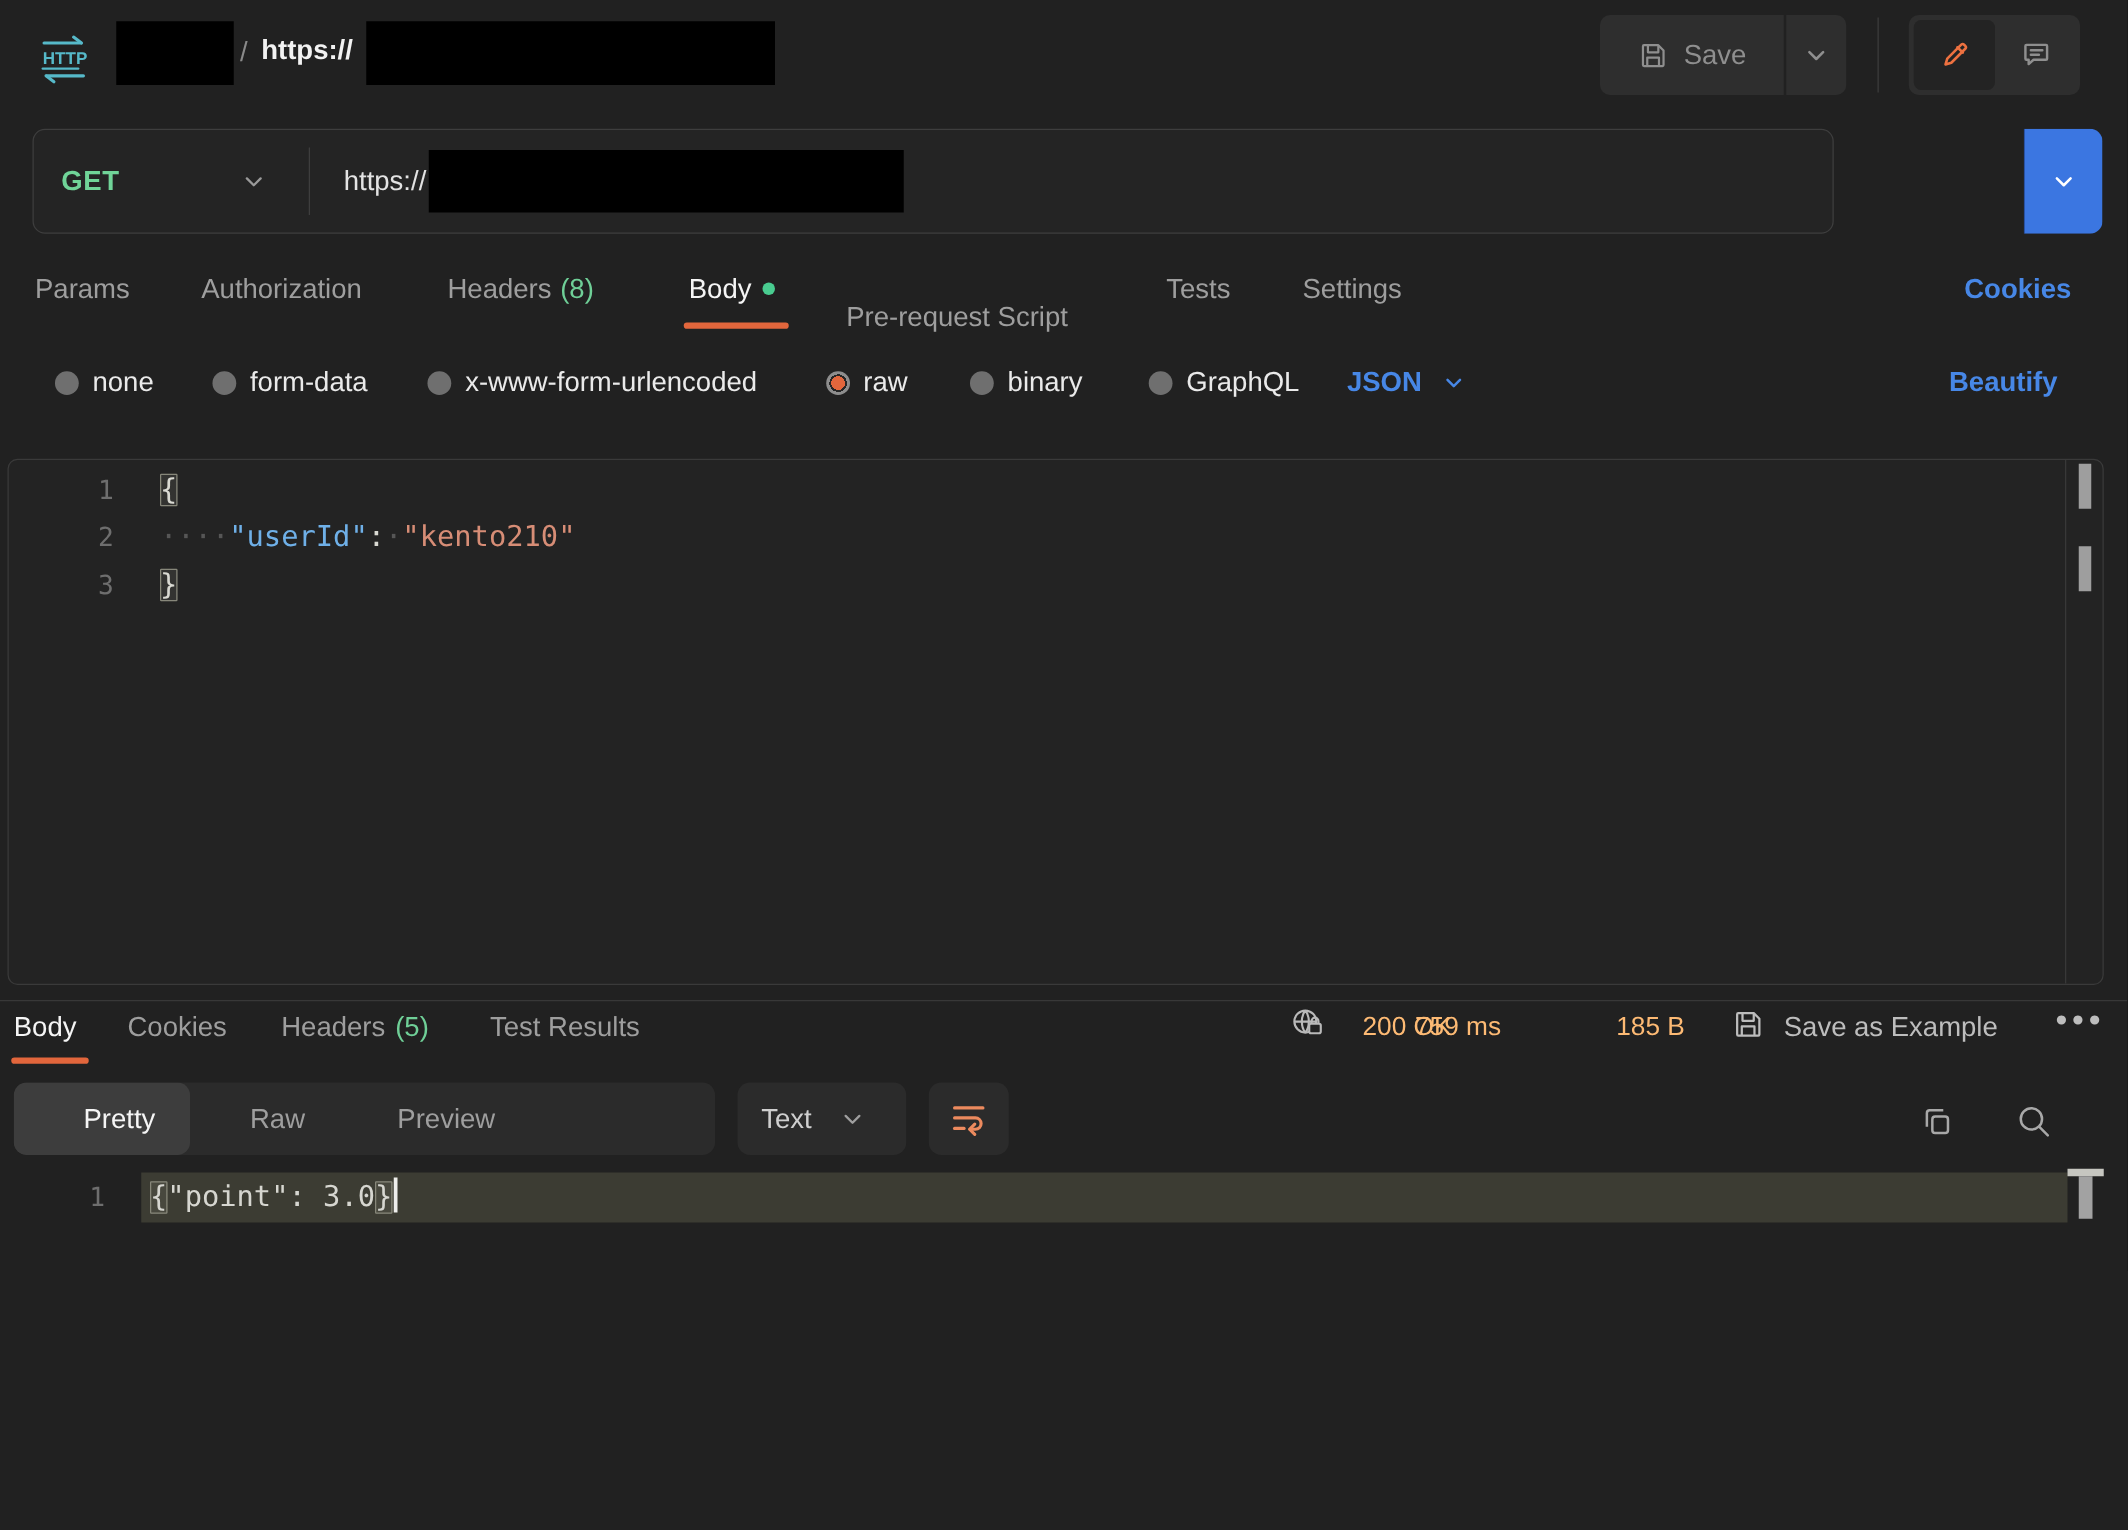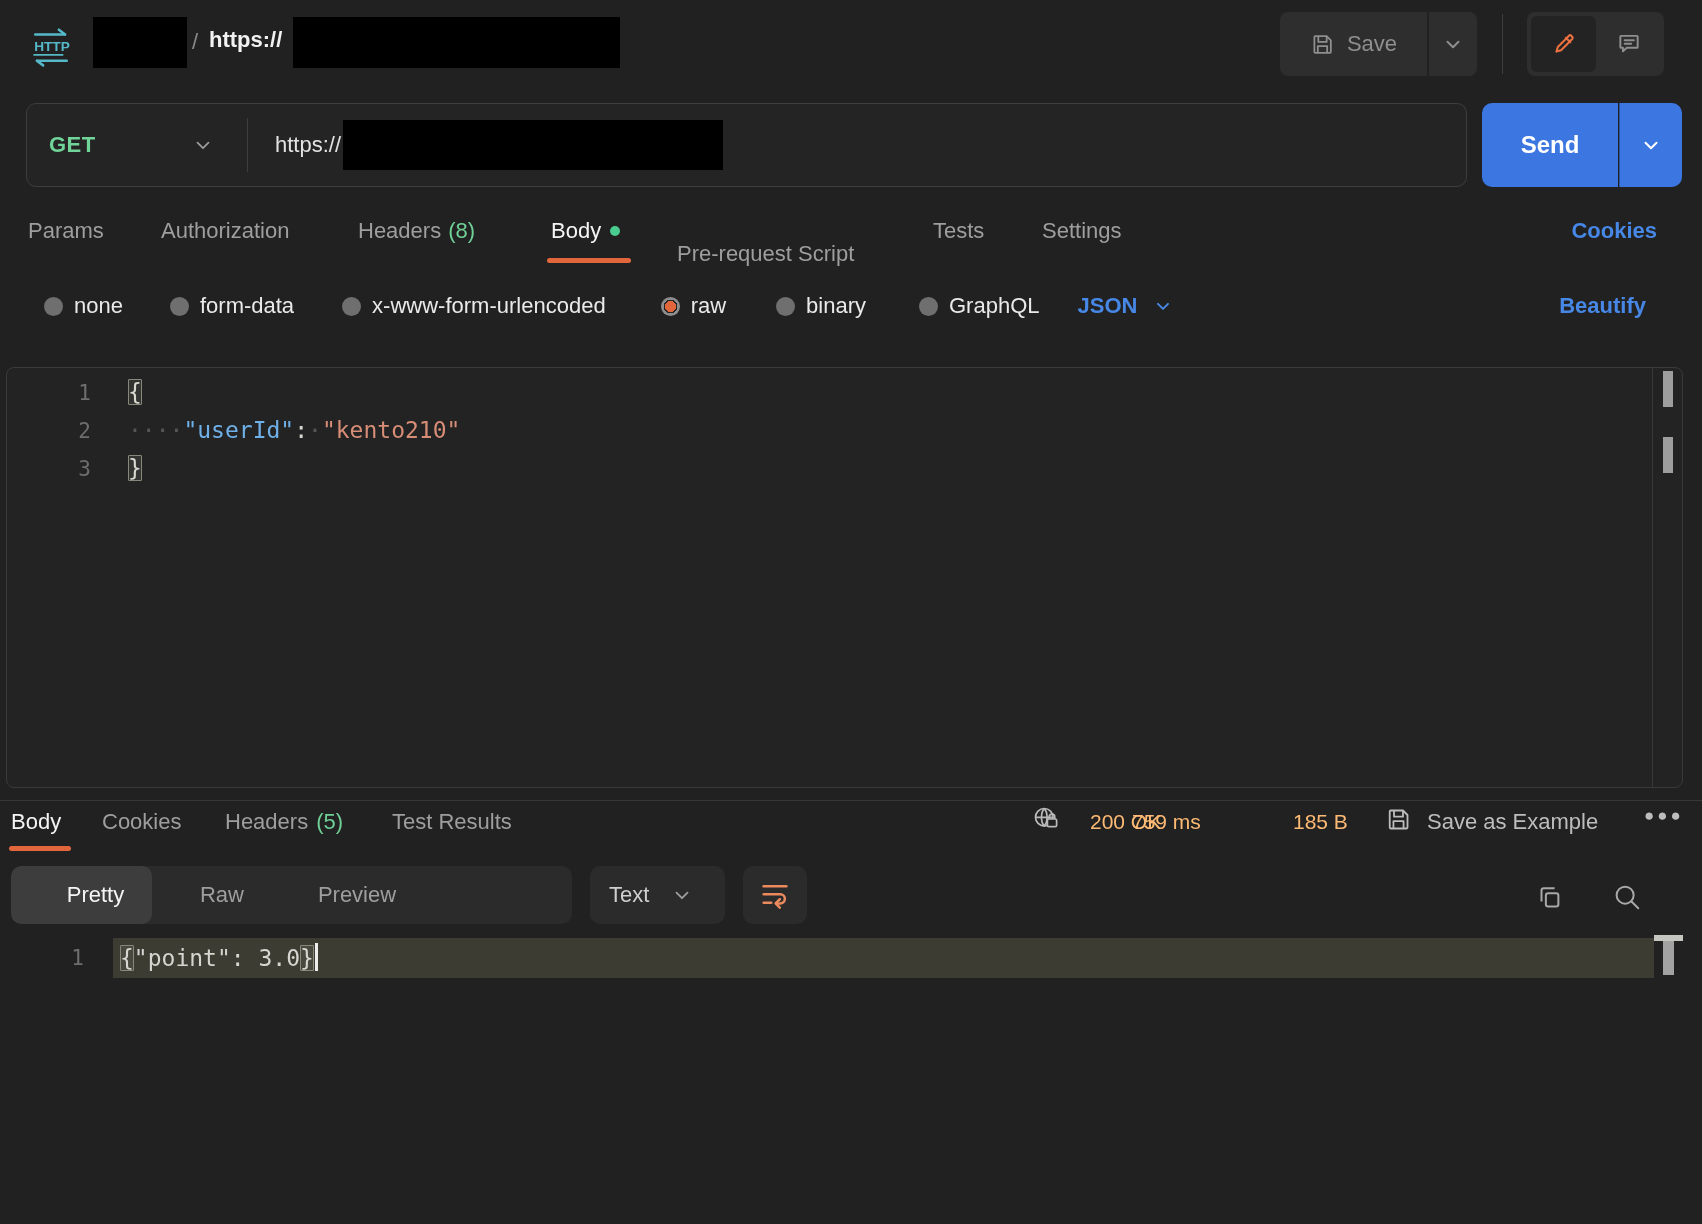--- a/index.html
+++ b/index.html
@@ -199,21 +199,20 @@
             <path d="M6 9.5l6 6 6-6"></path>
           </svg>
       </span>
     </div>
     <div class="req-divider"></div>
     <div class="url-field">
       <span class="url-prefix">https://</span>
       <div class="redact-reqline"></div>
     </div>
   </div>
-  <button class="abs send-btn">Send</button>
   <button class="abs send-chevron">
     <span>
       <svg width="22" height="22" viewBox="0 0 24 24" fill="none" stroke="currentColor" stroke-width="2.2" stroke-linecap="round" stroke-linejoin="round">
           <path d="M6 9.5l6 6 6-6"></path>
         </svg>
     </span>
   </button>
 
   <div class="abs req-tabs">
     <span class="rtab rtab-0"><span>Params</span><span class="cnt"></span></span>

